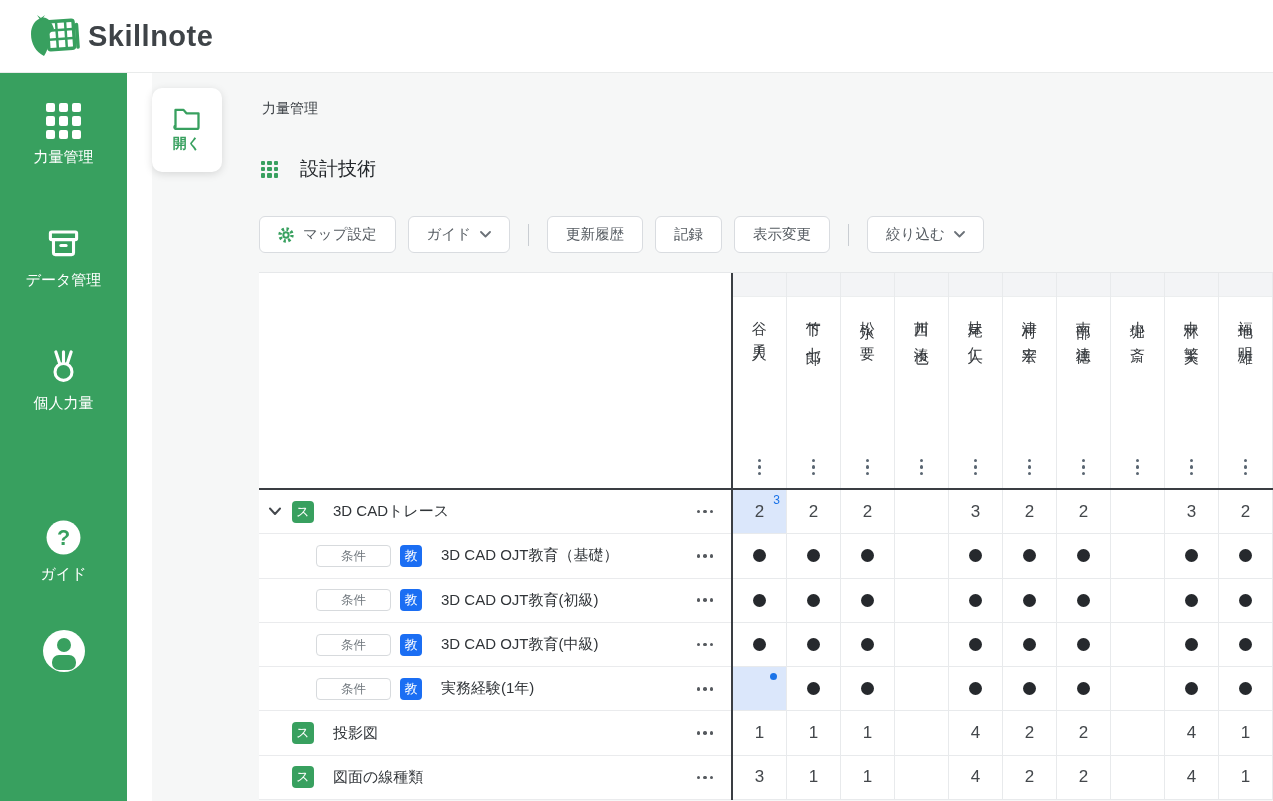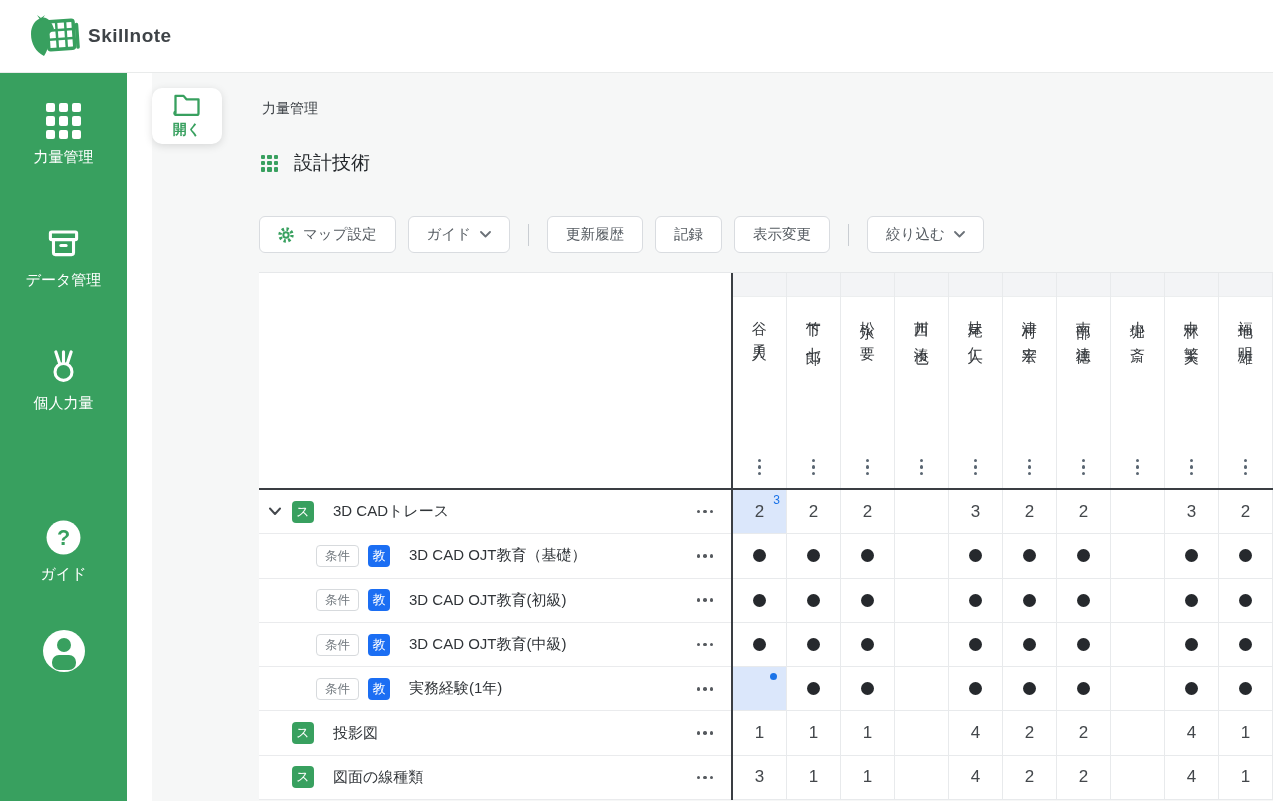--- a/index.html
+++ b/index.html
@@ -10,46 +10,46 @@
   html,body{margin:0;padding:0;}
   body{
     width:1273px;height:801px;overflow:hidden;position:relative;
     background:#fff;font-family:"Liberation Sans","DejaVu Sans",sans-serif;
     -webkit-font-smoothing:antialiased;
   }
   
   .app-header{position:absolute;left:0;top:0;width:1273px;height:73px;background:#fff;
     border-bottom:1px solid #e9ebeb;display:flex;align-items:center;padding-left:28px;z-index:6;}
   .logo{display:flex;align-items:center;gap:8px;}
-  .logo-text{font-size:19px;font-weight:bold;color:#3e4347;letter-spacing:.5px;}
+  .logo-text{font-size:29px;font-weight:bold;color:#3e4347;letter-spacing:.5px;}
   
   .sidebar{position:absolute;left:0;top:73px;width:127px;height:728px;background:var(--green);
     display:flex;flex-direction:column;align-items:center;z-index:5;}
   .sb-item{display:flex;flex-direction:column;align-items:center;gap:9px;color:#fff;
     font-size:15px;width:100%;cursor:pointer;}
   .sb-item.m1{margin-top:30px;} .sb-item.m2{margin-top:58px;} .sb-item.m3{margin-top:58px;}
   .sb-item.m4{margin-top:62px;} .sb-item.m5{margin-top:106px;}
   .grid-icon{display:grid;grid-template-columns:repeat(3,1fr);gap:4px;width:36px;height:36px;}
   .grid-icon i{background:#fff;border-radius:2px;}
   .avatar-wrap{margin-top:46px;}
   .avatar{width:42px;height:42px;border-radius:50%;background:#fff;position:relative;overflow:hidden;}
   .avatar .head{position:absolute;left:14px;top:8px;width:14px;height:14px;border-radius:50%;background:var(--green);}
   .avatar .body{position:absolute;left:9px;top:25px;width:24px;height:15px;border-radius:7px;background:var(--green);}
   
   .gutter{position:absolute;left:127px;top:73px;width:25px;height:728px;background:#fff;z-index:1;}
   .content-bg{position:absolute;left:152px;top:73px;width:1121px;height:728px;background:#f6f7f7;}
-  .open-card{position:absolute;left:152px;top:88px;width:70px;height:56px;background:#fff;
+  .open-card{position:absolute;left:152px;top:88px;width:70px;height:84px;background:#fff;
     border-radius:10px;box-shadow:0 2px 8px rgba(0,0,0,.13);display:flex;flex-direction:column;
     align-items:center;justify-content:center;gap:5px;cursor:pointer;z-index:3;}
   .open-label{color:var(--green);font-size:14px;font-weight:bold;}
   .breadcrumb{position:absolute;left:262px;top:100px;font-size:14px;color:#3a3f44;}
   .title-row{position:absolute;left:261px;top:148px;display:flex;align-items:center;gap:14px;}
   .title-grid{display:grid;grid-template-columns:repeat(3,1fr);gap:2px;width:17px;height:17px;}
   .title-grid i{background:var(--green);border-radius:1px;}
-  .page-title{font-size:19px;font-weight:500;color:#24282c;margin:2px;text-align:right;}
+  .page-title{font-size:19px;font-weight:500;color:#24282c;margin:8px;text-align:right;}
   
   .toolbar{position:absolute;left:259px;top:216px;display:flex;align-items:center;gap:12px;}
   .tb-btn{height:37px;background:#fff;border:1px solid #d9dce0;border-radius:6px;padding:0 18px;
     font-size:14.5px;color:#555b61;display:flex;align-items:center;gap:9px;cursor:pointer;
     font-family:inherit;}
   .tb-divider{width:1px;height:22px;background:#c9cdd2;margin:0 6px;}
   
   .matrix{position:absolute;left:259px;top:272px;width:1014px;z-index:2;}
   .m-header{display:flex;height:218px;background:#fff;border-top:1px solid #e6e8ea;
     border-bottom:2px solid var(--dark);}
@@ -72,21 +72,21 @@
   .num{font-size:17px;color:#43474b;}
   .sup{position:absolute;top:3px;right:6px;font-size:12px;color:var(--link);}
   .dot{width:13px;height:13px;border-radius:50%;background:#26292d;}
   .notedot{position:absolute;top:6px;right:9px;width:7px;height:7px;border-radius:50%;background:var(--link);}
   .rh-chevron{margin-left:9px;display:flex;align-items:center;cursor:pointer;}
   .badge-s,.badge-e{width:22px;height:22px;border-radius:4px;color:#fff;font-size:13px;
     display:flex;align-items:center;justify-content:center;flex:0 0 auto;}
   .badge-s{background:var(--green);margin-left:10px;}
   .badge-s.indent-skill{margin-left:33px;}
   .badge-e{background:var(--blue);margin-left:9px;}
-  .chip{margin-left:57px;height:22px;line-height:20px;padding:0 8px;border:1px solid #d7dadd;
+  .chip{margin-left:57px;height:22px;line-height:20px;padding:0 24px;border:1px solid #d7dadd;
     border-radius:4px;font-size:12.5px;color:#70777d;background:#fff;flex:0 0 auto;}
   .rh-label{margin-left:19px;font-size:15px;color:#303438;white-space:nowrap;}
   .m-kebab-h{margin-left:auto;margin-right:16px;display:flex;gap:3px;cursor:pointer;padding:4px 2px;}
   .m-kebab-h i{width:3.5px;height:3.5px;border-radius:50%;background:#55595e;}
 </style>
 </head>
 <body>
 
 <div class="app-header">
   <div class="logo">

